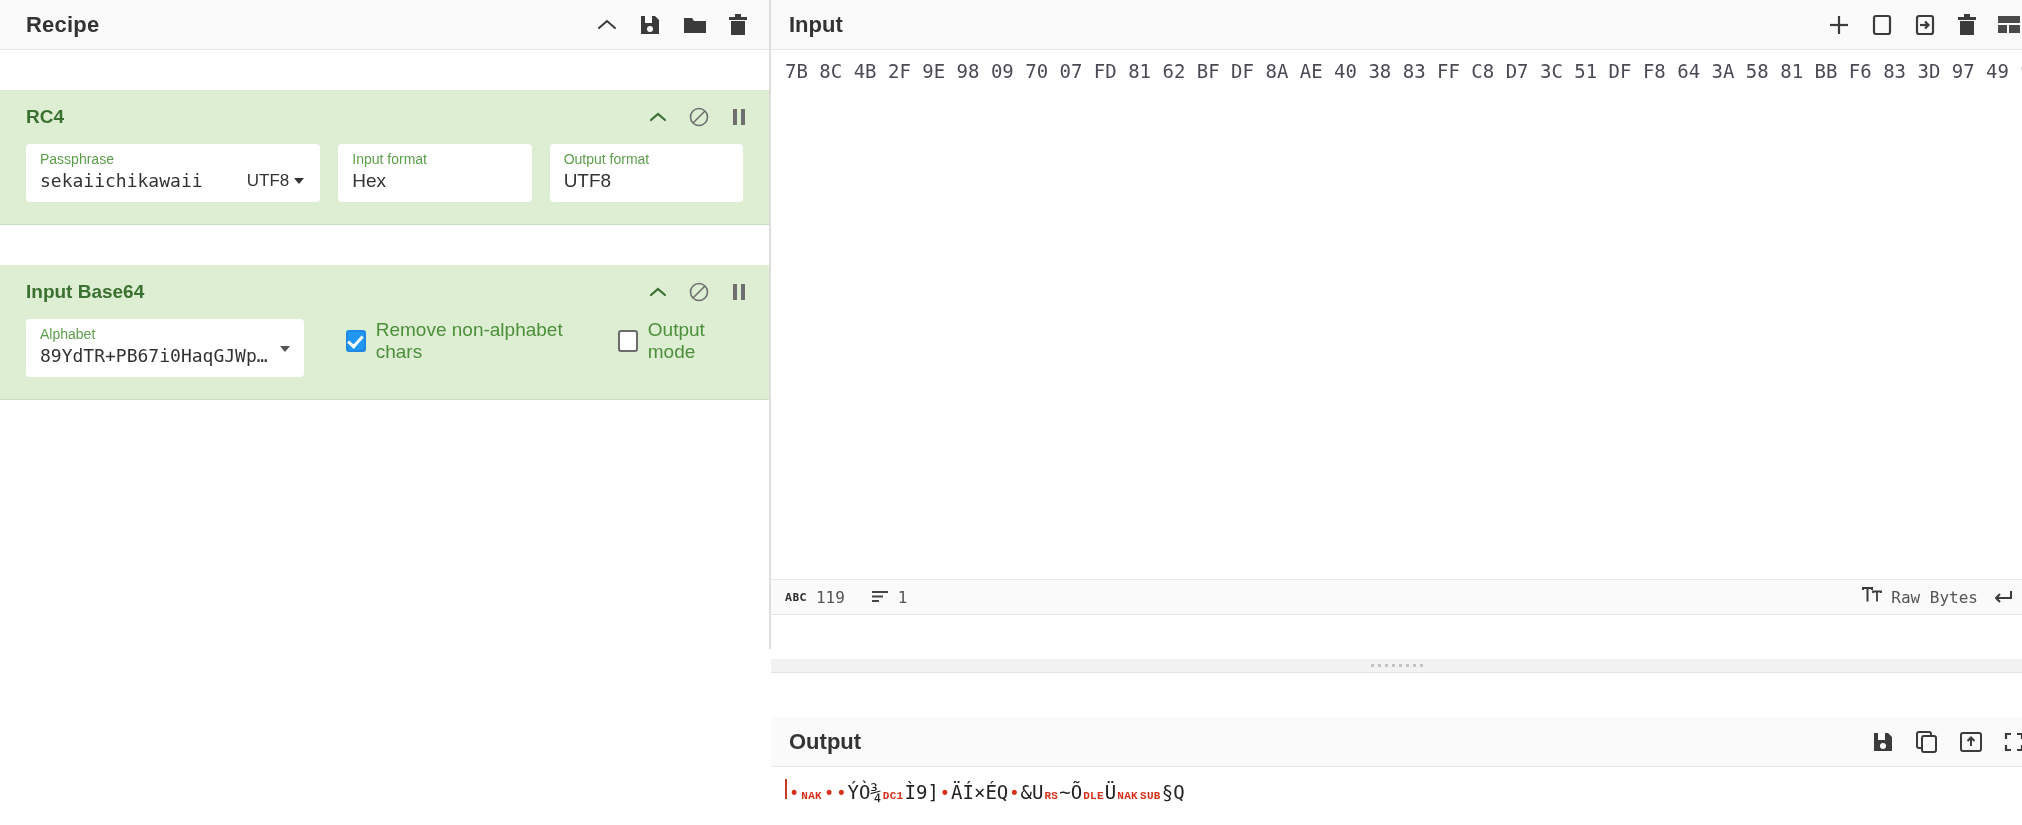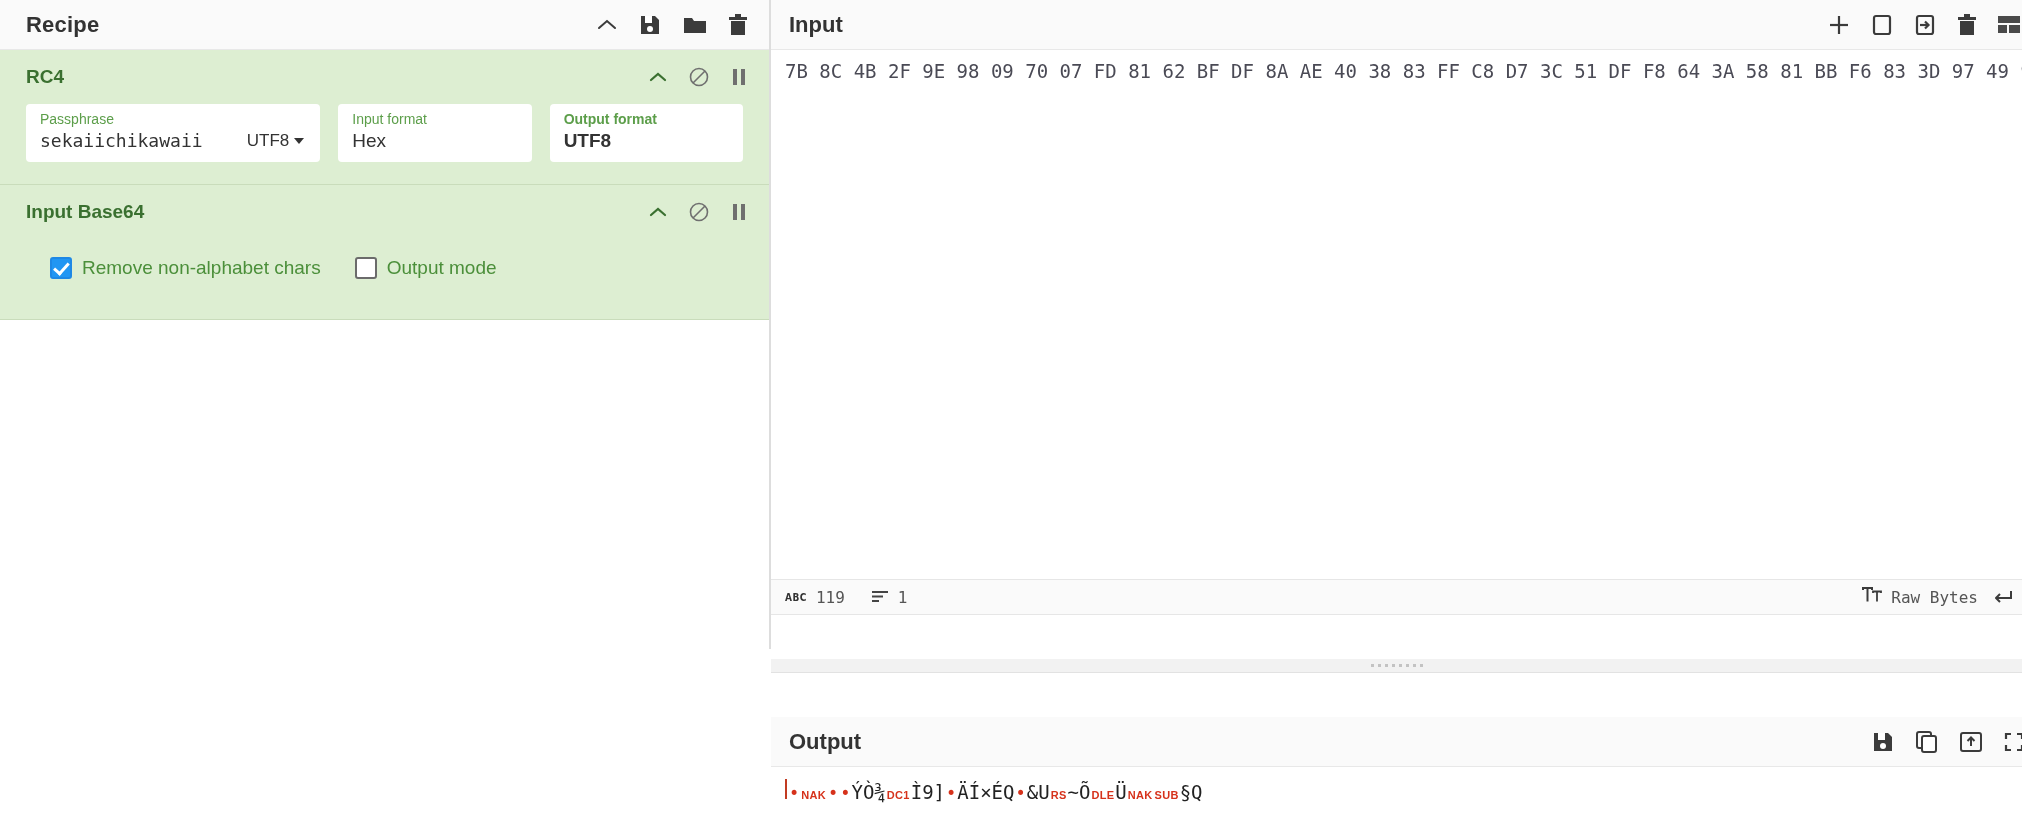--- a/index.html
+++ b/index.html
@@ -36,20 +36,21 @@
     color: #3b3b3b; display: flex; align-items: center; justify-content: center;
     cursor: pointer;
   }
 
   .rec-list { flex: 1; background: #fff; overflow: hidden; }
 
   .operation {
     background: #ddeed2;
     border-bottom: 1px solid #c9dcbb;
     padding: 0 0 22px 0;
+    margin-top: 40px;
   }
   .op-head {
     display: flex; align-items: center;
     height: 54px; padding: 0 22px 0 26px;
   }
   .op-title {
     font-size: 19px; font-weight: bold; color: #3a7030;
   }
   .op-controls { margin-left: auto; display: flex; align-items: center; gap: 22px; }
   .op-ico { cursor: pointer; display: flex; align-items: center; }
@@ -77,32 +78,32 @@
   .enc-select {
     font-size: 17px; color: #333; display: flex; align-items: center; gap: 5px;
     padding-bottom: 2px; cursor: pointer; white-space: nowrap;
   }
   .caret-dn {
     width: 0; height: 0;
     border-left: 5px solid transparent; border-right: 5px solid transparent;
     border-top: 6px solid #333;
   }
   .arg-informat { width: 200px; }
-  .arg-outformat { width: 200px; font-weight: bold; }
+  .arg-outformat { width: 200px; }
 
   .arg-alphabet {
     width: 278px; padding-right: 40px;
   }
   .alpha-caret {
     position: absolute; right: 14px; top: 50%; transform: translateY(-2px);
     width: 0; height: 0;
     border-left: 5px solid transparent; border-right: 5px solid transparent;
     border-top: 6px solid #555;
   }
-  .checks { display: flex; align-items: center; gap: 34px; padding-left: 24px; height: 58px; }
+  .checks { display: flex; align-items: flex-start; gap: 34px; padding-left: 24px; height: 58px; }
   .check { display: flex; align-items: center; gap: 10px; cursor: pointer; }
   .box {
     width: 22px; height: 22px; border-radius: 3px;
     border: 2px solid #6b6b6b; background: #fff;
     display: flex; align-items: center; justify-content: center;
   }
   .box.checked { background: #2196f3; border-color: #1e88e5; }
   .box.checked::after {
     content: ""; width: 6px; height: 12px;
     border: solid #fff; border-width: 0 3px 3px 0;
@@ -163,21 +164,21 @@
   .outline {
     font-family: "DejaVu Sans Mono", monospace;
     font-size: 19px; line-height: 24px; color: #222;
     white-space: nowrap; display: flex; align-items: baseline;
   }
   .out-caret {
     display: inline-block; width: 2px; height: 20px; background: #c23b22;
     vertical-align: -3px; margin-right: 1px;
   }
   .cc {
-    color: #d6321b; font-family: Liberation Sans, sans-serif;
+    color: #d6321b; font-family: Liberation Mono, monospace;
     font-size: 11px; font-weight: bold; letter-spacing: .3px;
     vertical-align: 1px; padding: 0 1px;
   }
   .dot { color: #d6321b; font-size: 17px; padding: 0 1px; }
   .pl { color: #222; }
 </style>
 </head>
 <body>
 
 <div class="app">
@@ -279,20 +280,25 @@
             </span>
             <span class="op-ico">
               <svg width="16" height="18" viewBox="0 0 16 18">
                   <rect x="2" y="1" width="4" height="16" fill="#6f6f6f"></rect>
                   <rect x="10" y="1" width="4" height="16" fill="#6f6f6f"></rect>
                 </svg>
             </span>
           </div>
         </div>
         <div class="op-args">
+          <div class="arg-field arg-alphabet">
+            <span class="arg-label">Alphabet</span>
+            <span class="arg-value mono">89YdTR+PB67i0HaqGJWp…</span>
+            <i class="alpha-caret"></i>
+          </div>
           <div class="checks">
             <label class="check">
               <span class="box checked"></span>
               <span class="check-label">Remove non-alphabet chars</span>
             </label>
             <label class="check">
               <span class="box"></span>
               <span class="check-label">Output mode</span>
             </label>
           </div>

